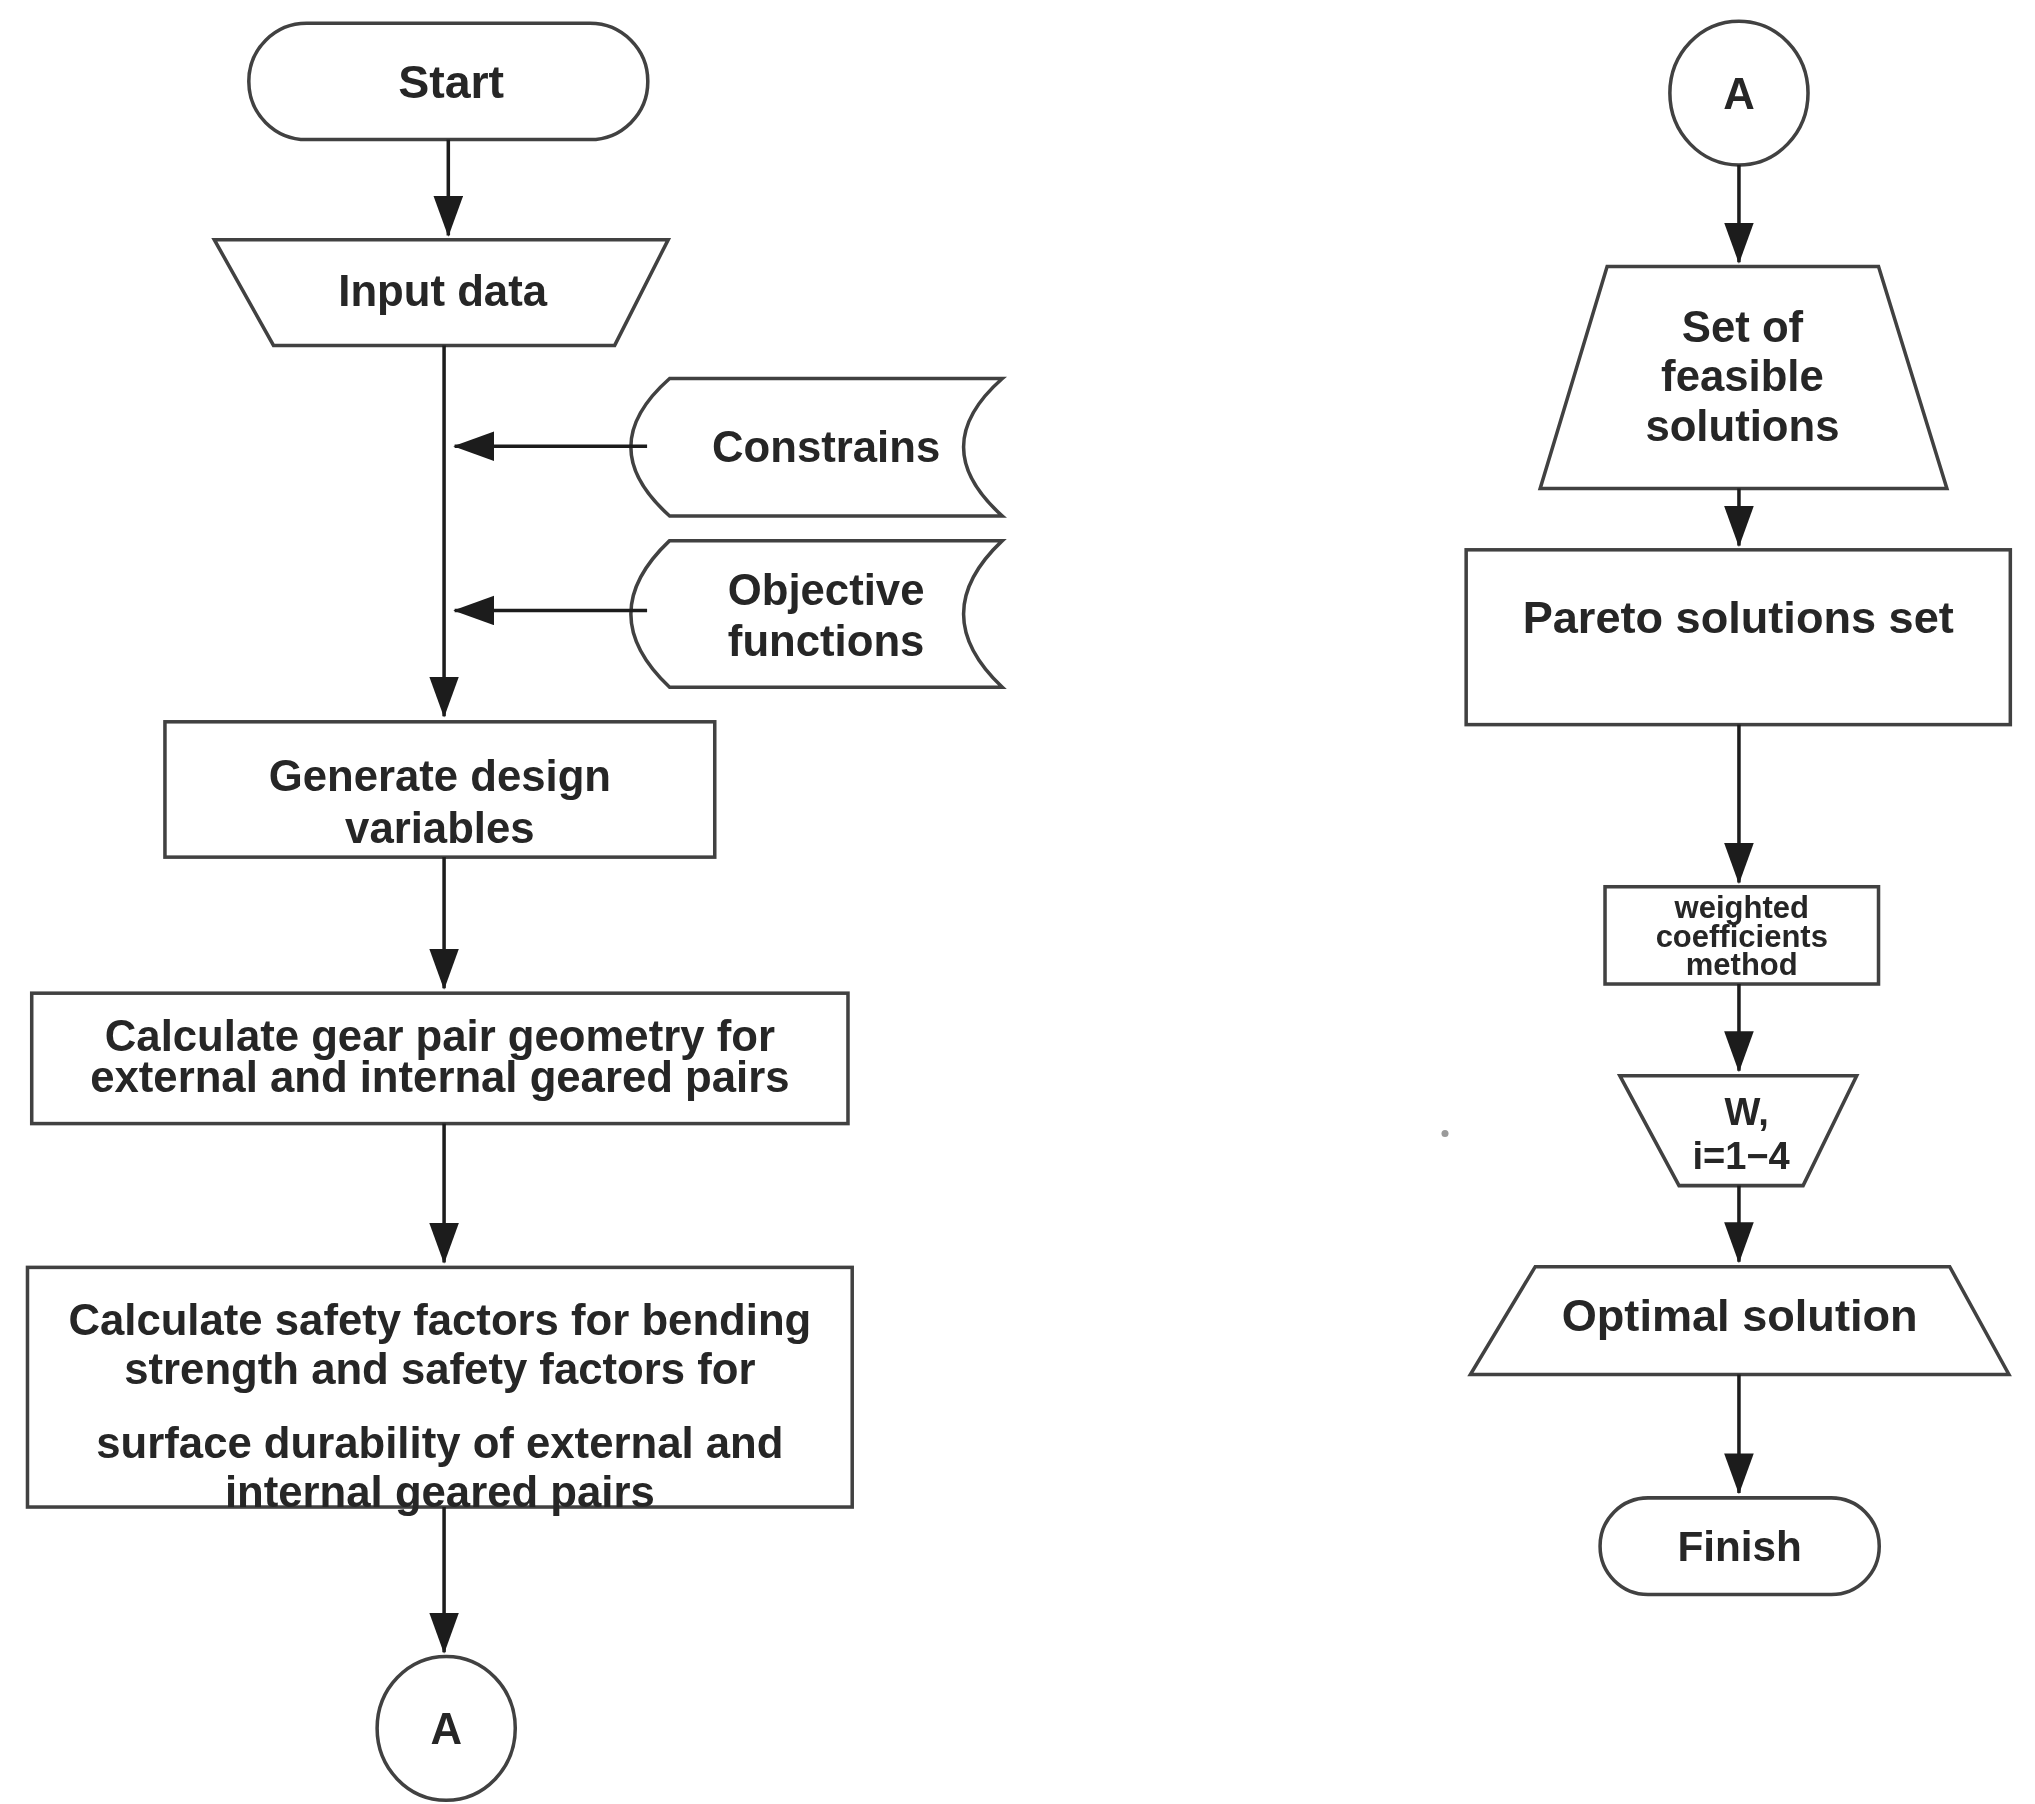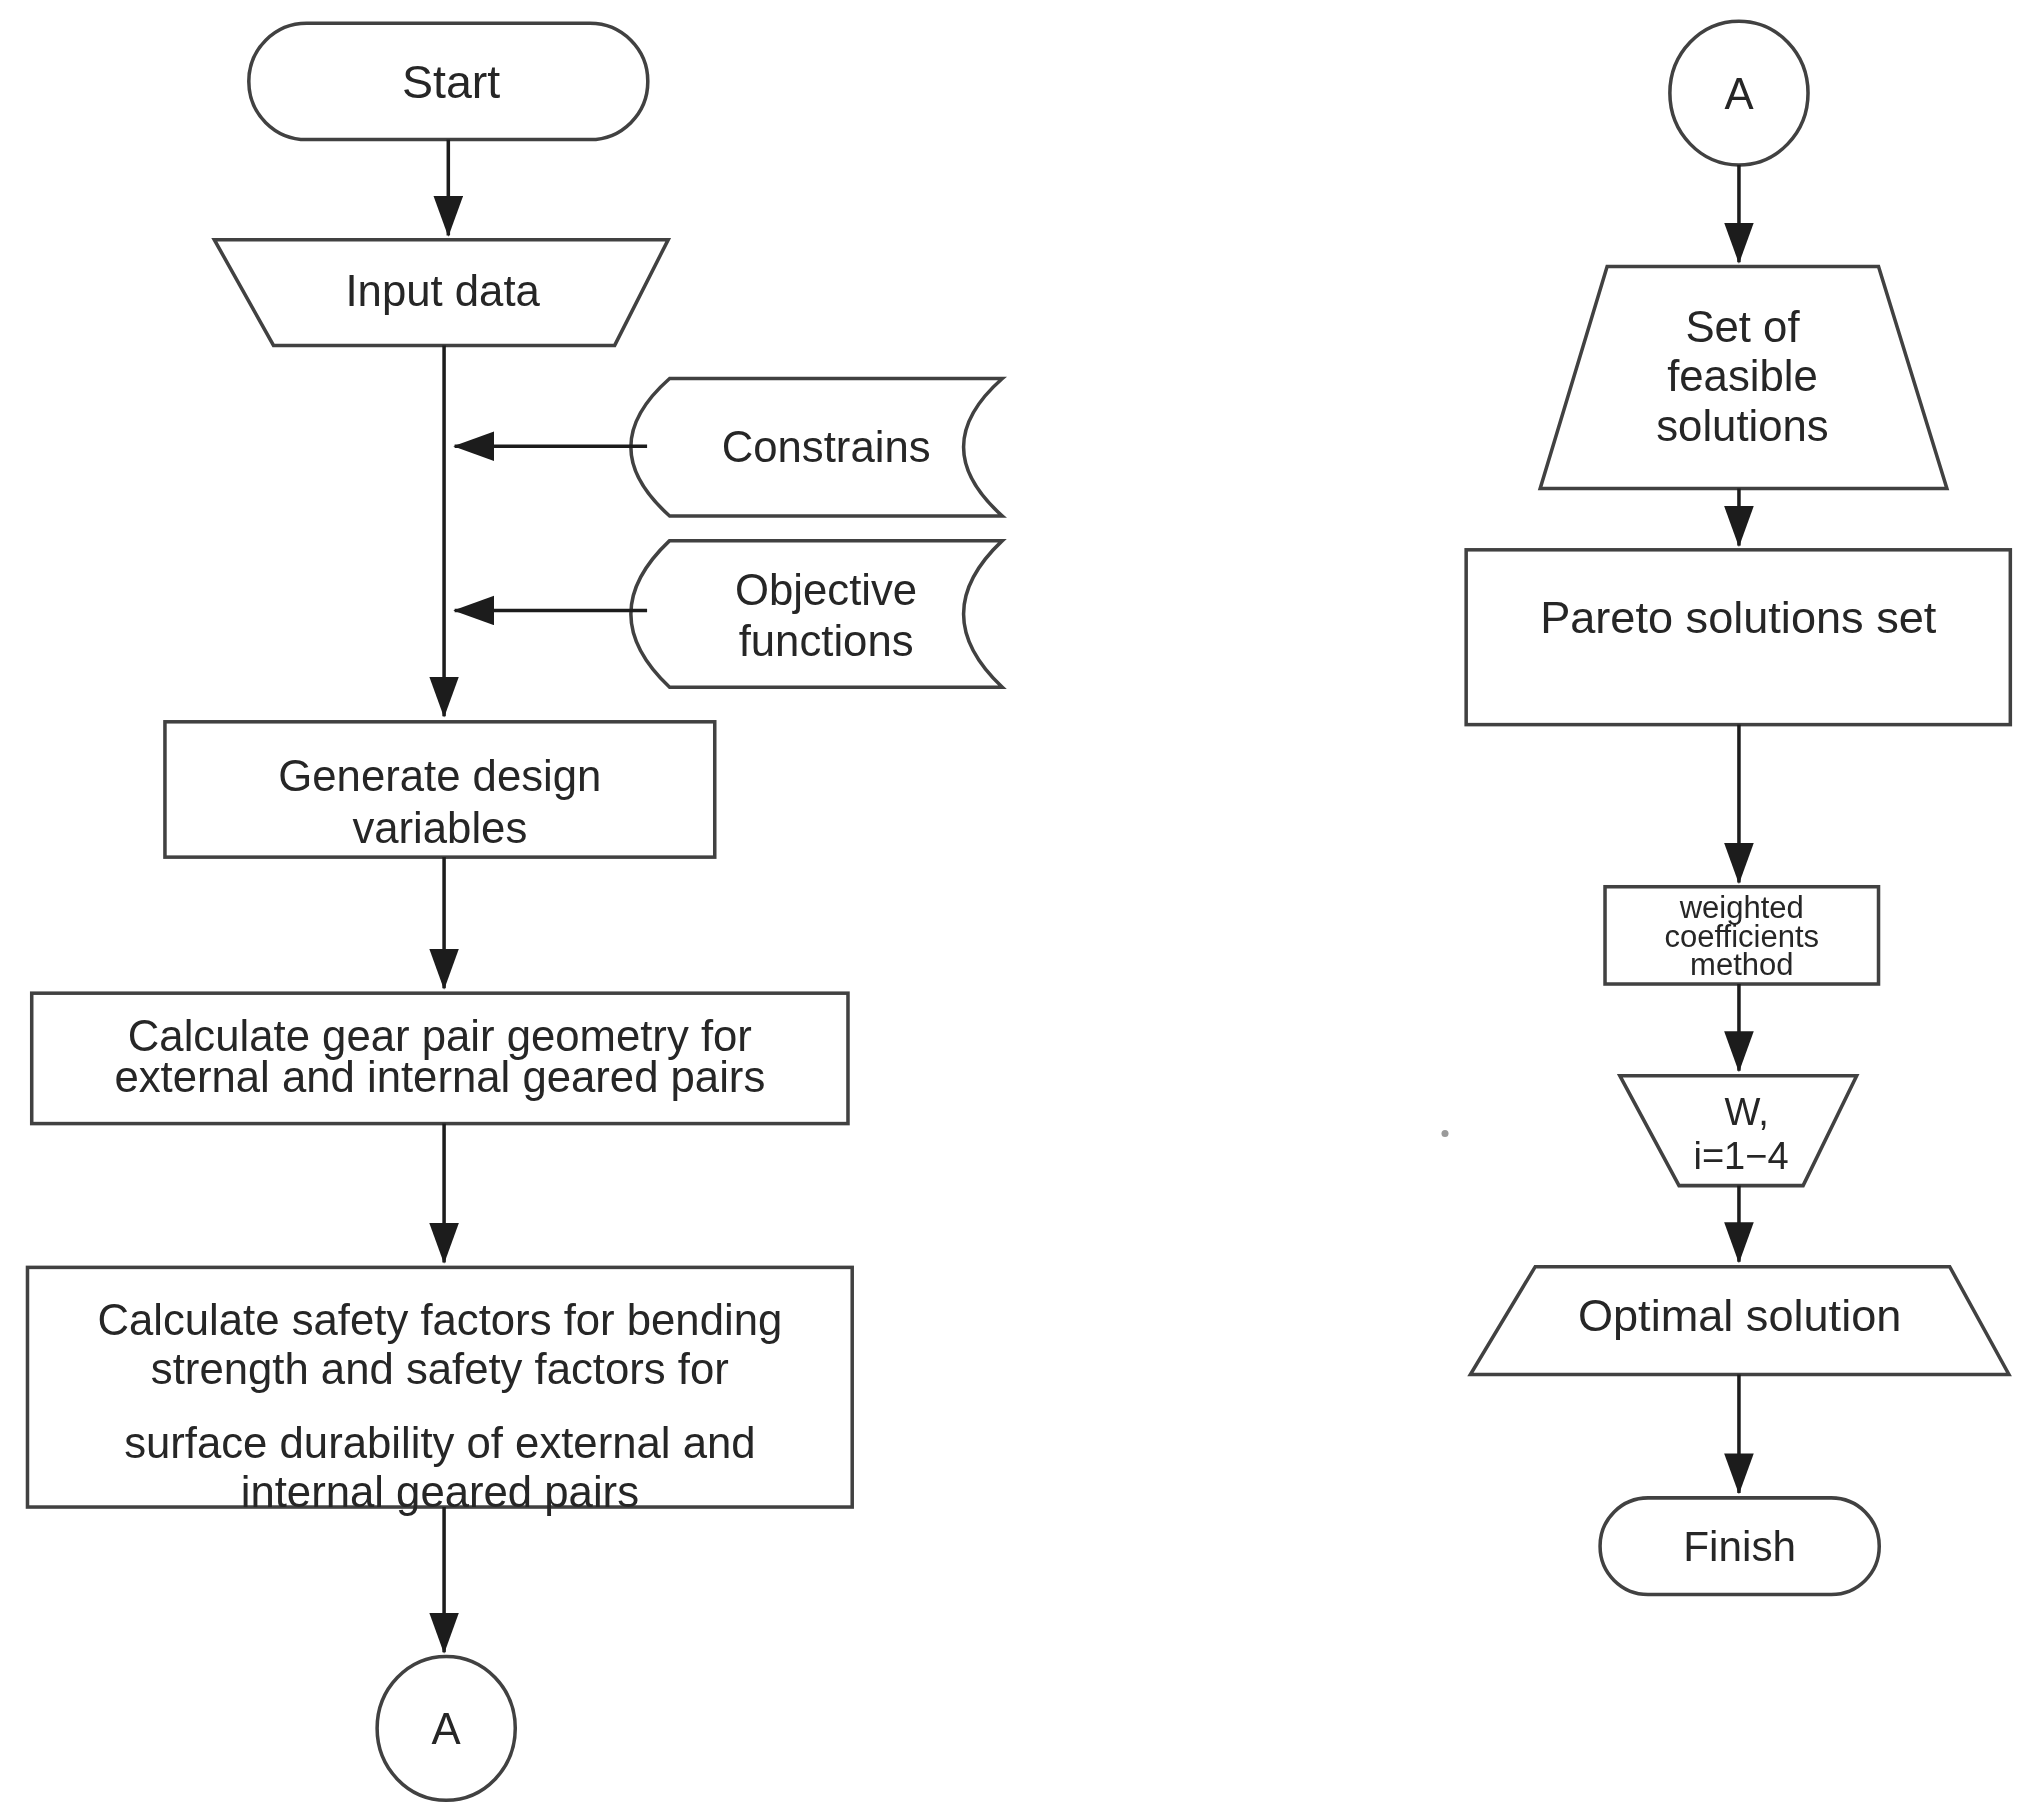--- a/index.html
+++ b/index.html
@@ -3,20 +3,21 @@
 <meta charset="utf-8">
 <style>
   html, body {
     margin: 0;
     padding: 0;
     background: #ffffff;
   }
   .page {
     width: 100%;
     background: #ffffff;
+    font-weight: bold;
   }
   svg.flowchart {
     display: block;
     width: 100%;
     height: auto;
     background: #ffffff;
   }
   svg.flowchart text {
     font-family: "Liberation Sans", "DejaVu Sans", sans-serif;
     fill: #262626;

